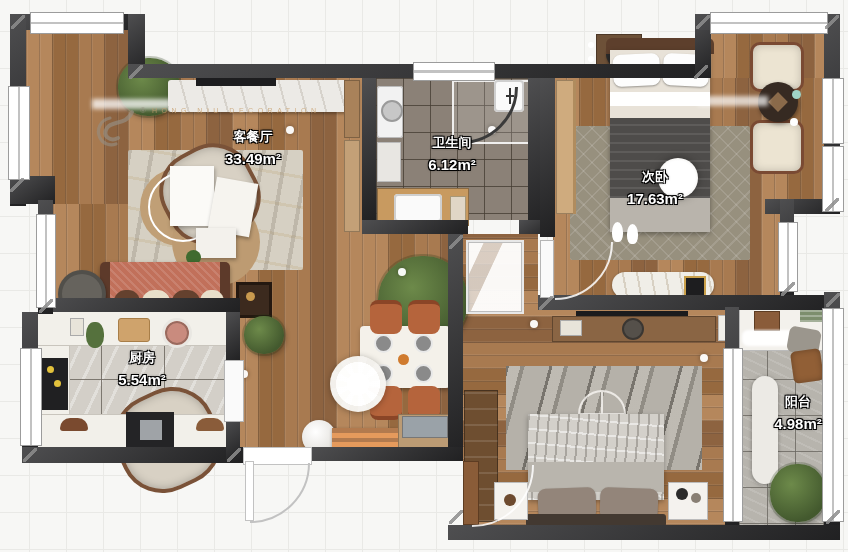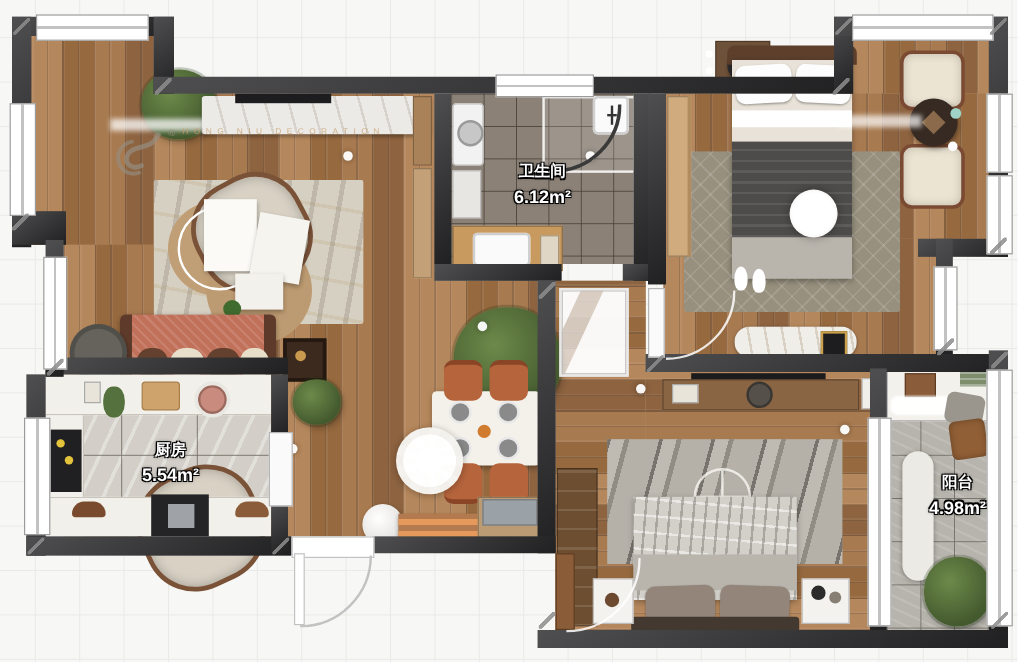--- a/index.html
+++ b/index.html
@@ -291,25 +291,33 @@
   <div class="abs hx" style="left:826px;top:510px;"></div>
   <div class="abs hx" style="left:10px;top:178px;"></div>
 
   <div class="abs light" style="left:286px;top:126px;width:8px;height:8px;"></div>
   <div class="abs light" style="left:488px;top:126px;width:8px;height:8px;"></div>
   <div class="abs light" style="left:398px;top:268px;width:8px;height:8px;"></div>
   <div class="abs light" style="left:240px;top:370px;width:8px;height:8px;"></div>
   <div class="abs light" style="left:700px;top:354px;width:8px;height:8px;"></div>
   <div class="abs light" style="left:530px;top:320px;width:8px;height:8px;"></div>
 
+  <div class="rlabel" style="left:253px;top:130px;">
+    <span class="nm">客餐厅</span>
+    <span class="ar">33.49m²</span>
+  </div>
   <div class="rlabel" style="left:452px;top:136px;">
     <span class="nm">卫生间</span>
     <span class="ar">6.12m²</span>
   </div>
-  <div class="rlabel" style="left:142px;top:368px;">
+  <div class="rlabel" style="left:655px;top:170px;">
+    <span class="nm">次卧</span>
+    <span class="ar">17.63m²</span>
+  </div>
+  <div class="rlabel" style="left:142px;top:351px;">
     <span class="nm">厨房</span>
     <span class="ar">5.54m²</span>
   </div>
   <div class="rlabel" style="left:798px;top:395px;">
     <span class="nm">阳台</span>
     <span class="ar">4.98m²</span>
   </div>
 
   <div id="watermark">
     <svg width="48" height="48" viewBox="0 0 48 48" fill="none">

